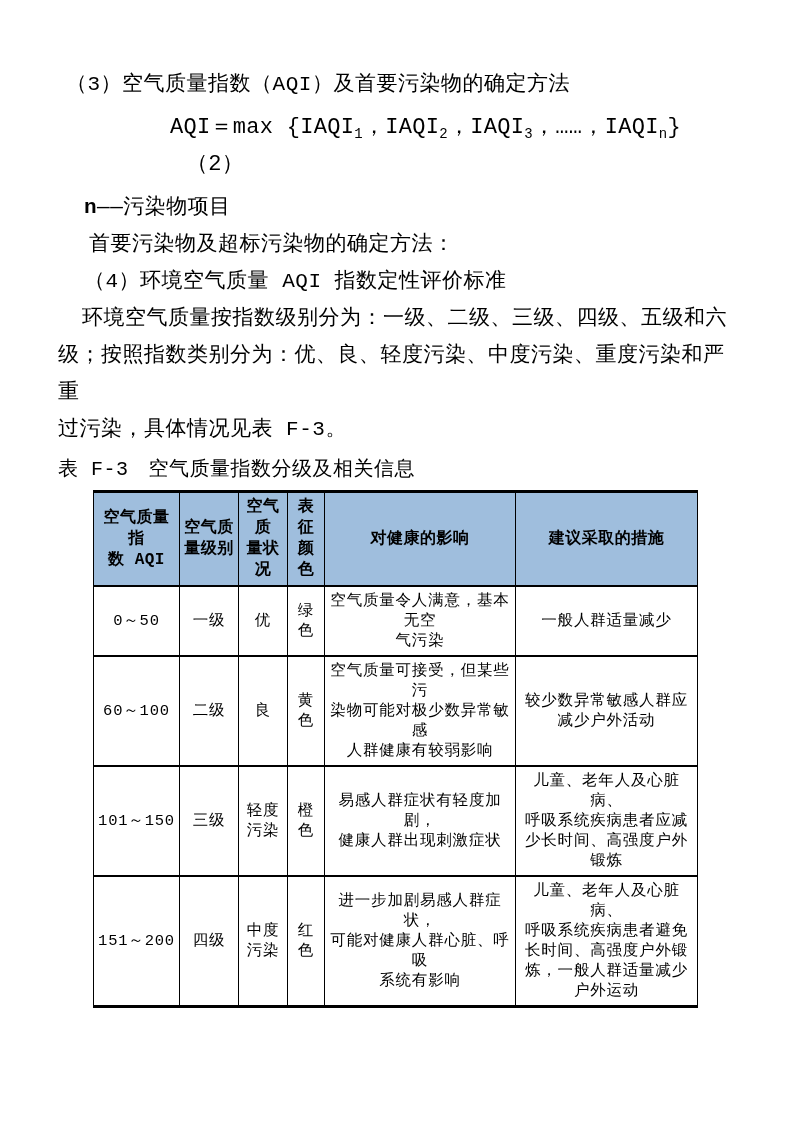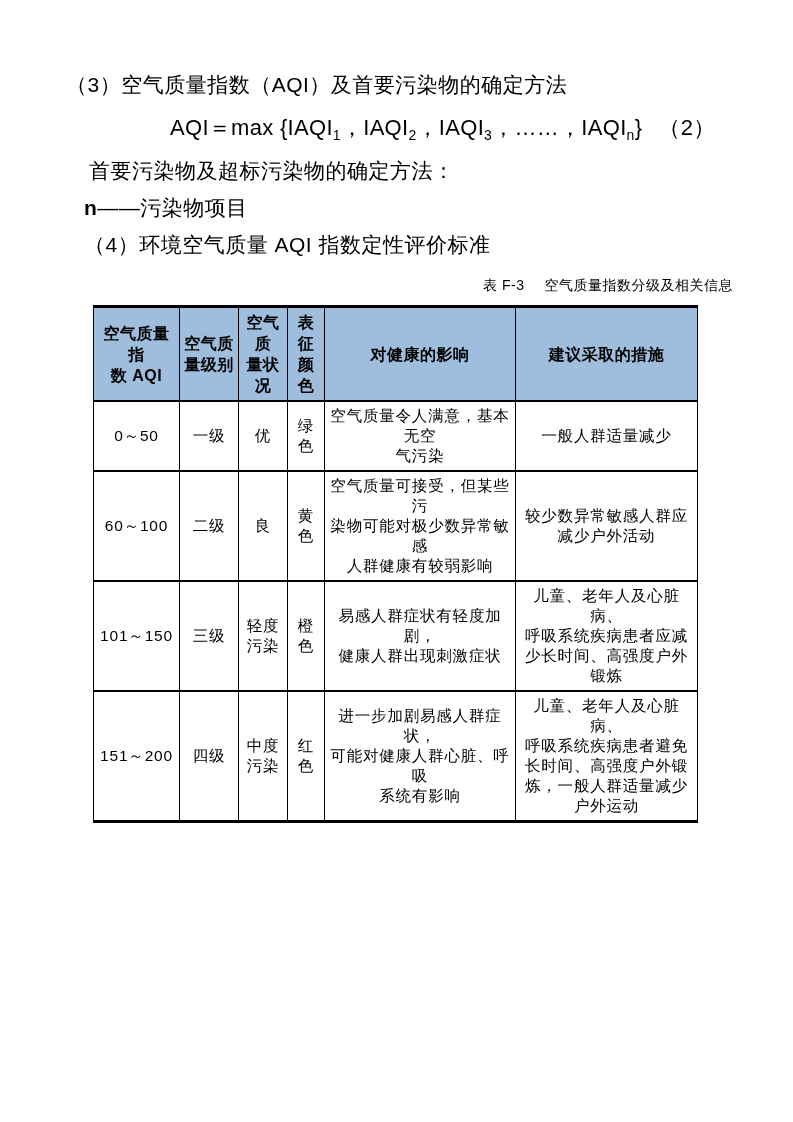--- a/index.html
+++ b/index.html
@@ -3,21 +3,21 @@
 <meta charset="utf-8">
 <style>
   * { box-sizing: border-box; }
   html, body { margin: 0; padding: 0; background: #ffffff; }
   .page {
     width: 793px;
     height: 1122px;
     margin: 0 auto;
     background: #ffffff;
     color: #000000;
-    font-family: Liberation Sans, sans-serif;
+    font-family: Liberation Mono, monospace;
     padding: 66px 60px 0 58px;
     position: relative;
     overflow: hidden;
   }
   .para {
     margin: 0;
     font-size: 21px;
     line-height: 37px;
     letter-spacing: 0.5px;
     white-space: pre-line;
@@ -32,22 +32,22 @@
     font-size: 22px;
     line-height: 37px;
     padding-left: 112px;
     letter-spacing: 0.3px;
   }
   .formula sub { font-size: 14px; line-height: 0; }
   .eq-number { margin-left: 16px; }
   .n-bold { font-weight: bold; }
   .caption {
     margin: 10px 0 8px 0;
-    text-align: right;
-    font-size: 14px;
+    text-align: left;
+    font-size: 20px;
     line-height: 24px;
     letter-spacing: 0.5px;
   }
   .cap-gap { display: inline-block; width: 20px; }
   table.aqi {
     border-collapse: collapse;
     margin: 0 auto;
     width: 604px;
     table-layout: fixed;
     border-top: 3px solid #000;
@@ -90,27 +90,30 @@
 <body>
 
 <div class="page">
 
   <p class="para indent-sm">（3）空气质量指数（AQI）及首要污染物的确定方法</p>
 
 
   <p class="formula"><span>AQI＝max {IAQI</span><sub>1</sub><span>，IAQI</span><sub>2</sub><span>，IAQI</span><sub>3</sub><span>，……，IAQI</span><sub>n</sub><span>}</span><span class="eq-number">（2）</span></p>
 
 
+  <p class="para indent-1"><span class="n-bold">n</span><span>——污染物项目</span></p>
+
   <p class="para indent-2">首要污染物及超标污染物的确定方法：</p>
-
-  <p class="para indent-1"><span class="n-bold">n</span><span>——污染物项目</span></p>
 
 
   <p class="para indent-1">（4）环境空气质量 AQI 指数定性评价标准</p>
 
+  <p class="para ti-2b">环境空气质量按指数级别分为：一级、二级、三级、四级、五级和六
+级；按照指数类别分为：优、良、轻度污染、中度污染、重度污染和严重
+过污染，具体情况见表 F-3。</p>
 
   <p class="caption"><span>表 F-3</span><span class="cap-gap"></span><span>空气质量指数分级及相关信息</span></p>
 
   <table class="aqi">
     <colgroup>
       <col class="c0">
         <col class="c1">
         <col class="c2">
         <col class="c3">
         <col class="c4">

